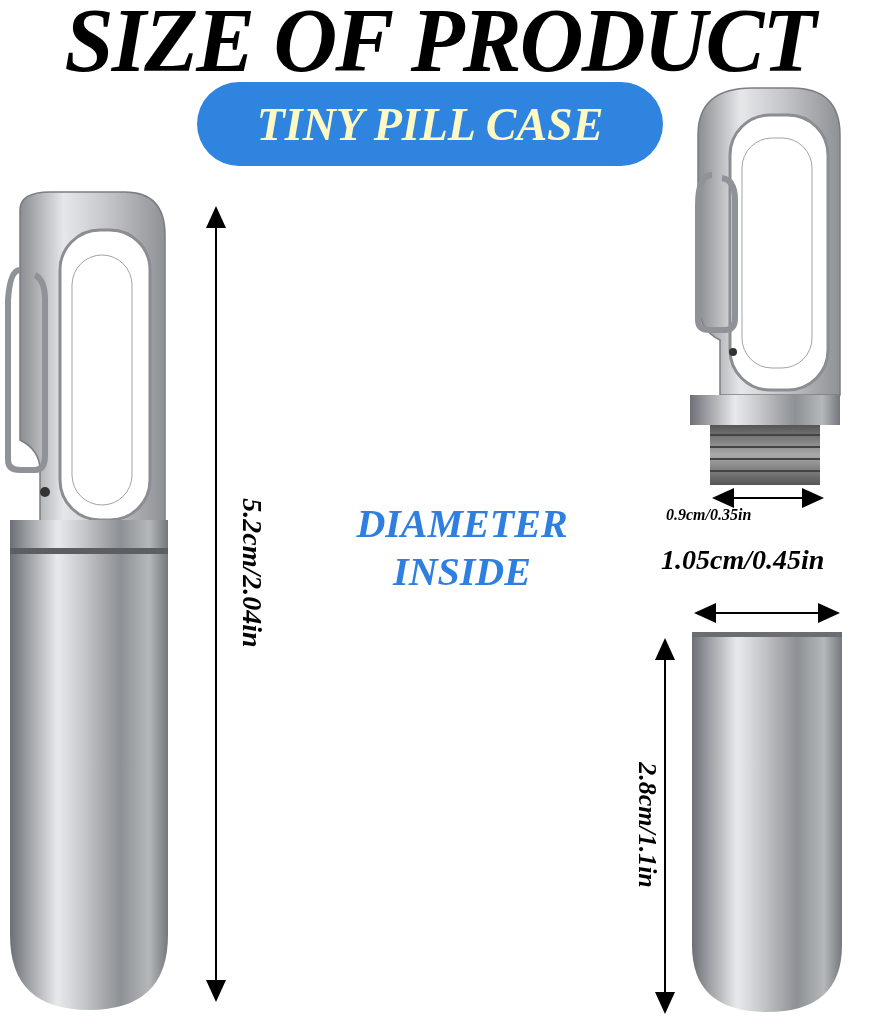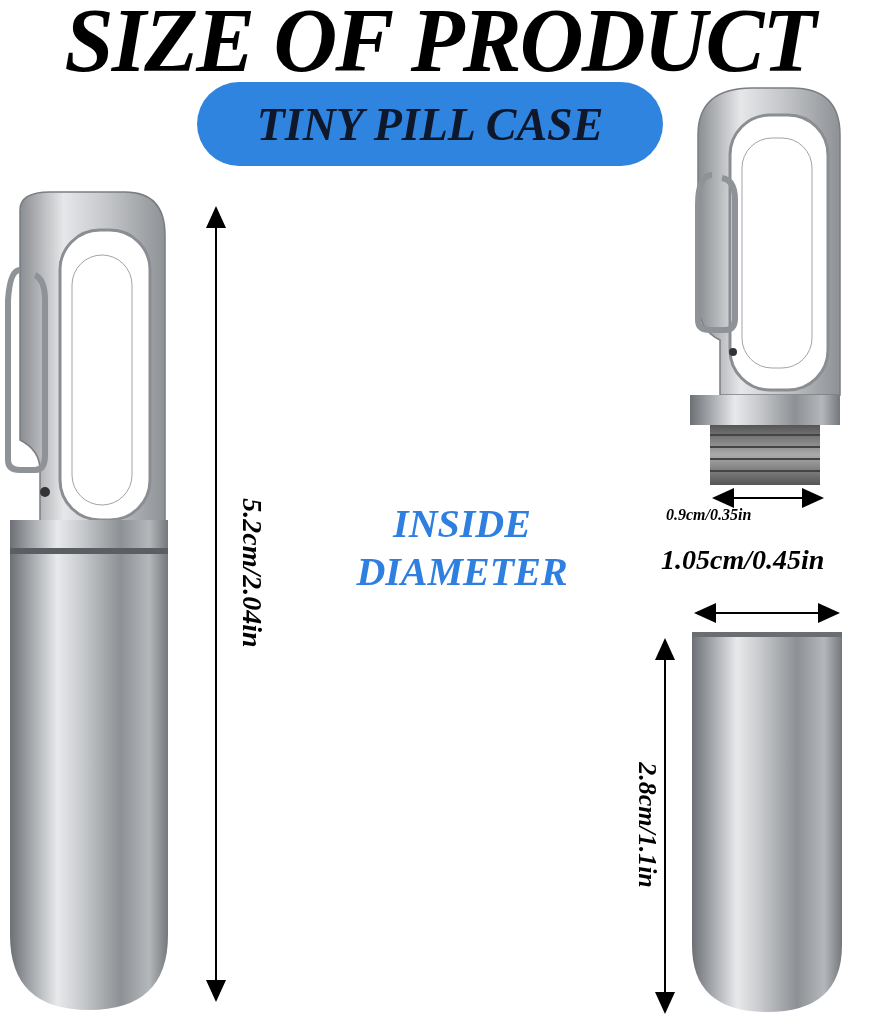--- a/index.html
+++ b/index.html
@@ -13,21 +13,21 @@
     transform: scaleX(0.96); transform-origin: center;
     white-space: nowrap;
   }
 
   .badge {
     position: absolute; left: 197px; top: 82px; width: 466px; height: 84px;
     background: #2f84e0; border-radius: 42px;
     display: flex; align-items: center; justify-content: center;
   }
   .badge span {
-    color: #0f172a; font-family: "Liberation Serif", serif; font-weight: bold; font-style: italic;
+    color: #fef9c3; font-family: "Liberation Serif", serif; font-weight: bold; font-style: italic;
     font-size: 46px; letter-spacing: 0px; white-space: nowrap;
   }
 
   .inside {
     position: absolute; left: 322px; top: 500px; width: 280px; text-align: center;
     color: #2f7fe0; font-family: "Liberation Serif", serif; font-weight: bold; font-style: italic;
     font-size: 40px; line-height: 48px;
   }
 
   .dim-label {
@@ -115,22 +115,22 @@
 
   <g>
     <path d="M692,632 L842,632 L842,945 Q842,1012 767,1012 Q692,1012 692,945 Z" fill="url(#metal)"></path>
     <rect x="692" y="632" width="150" height="5" fill="#6a6d71"></rect>
   </g>
 
   <line x1="665" y1="640" x2="665" y2="1012" stroke="#000" stroke-width="2" marker-start="url(#arrowStart)" marker-end="url(#arrowEnd)"></line>
 </svg>
 
 <div class="inside">
+  <div>DIAMETER</div>
   <div>INSIDE</div>
-  <div>DIAMETER</div>
 </div>
 
 <div class="dim-label vlabel" style="left:150px; top:555px; width:200px; height:36px; font-size:28px; text-align:center;">5.2cm/2.04in</div>
 
 <div class="dim-label" style="left:666px; top:506px; font-size:16px;">0.9cm/0.35in</div>
 
 <div class="dim-label" style="left:661px; top:544px; font-size:28px;">1.05cm/0.45in</div>
 
 <div class="dim-label vlabel" style="left:550px; top:808px; width:190px; height:34px; font-size:26px; text-align:center;">2.8cm/1.1in</div>
 

